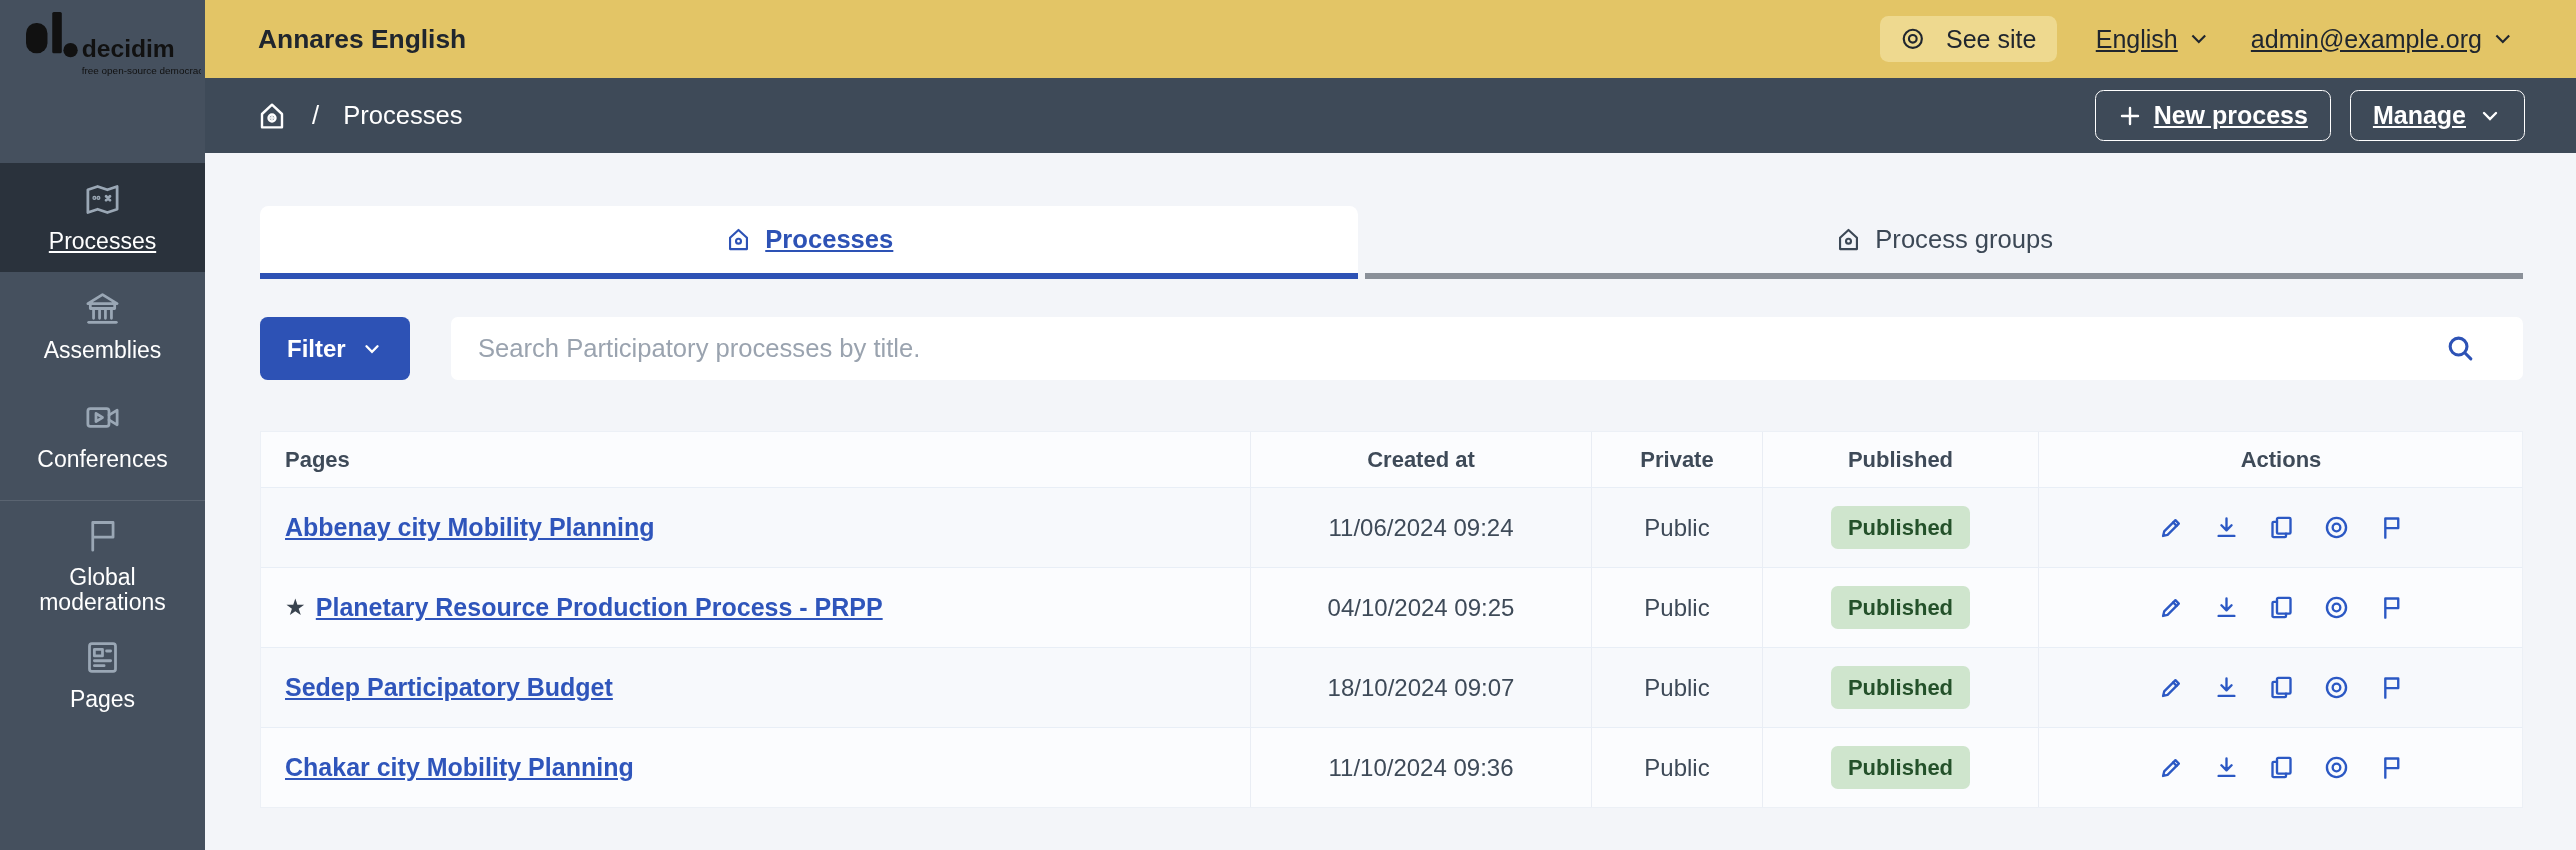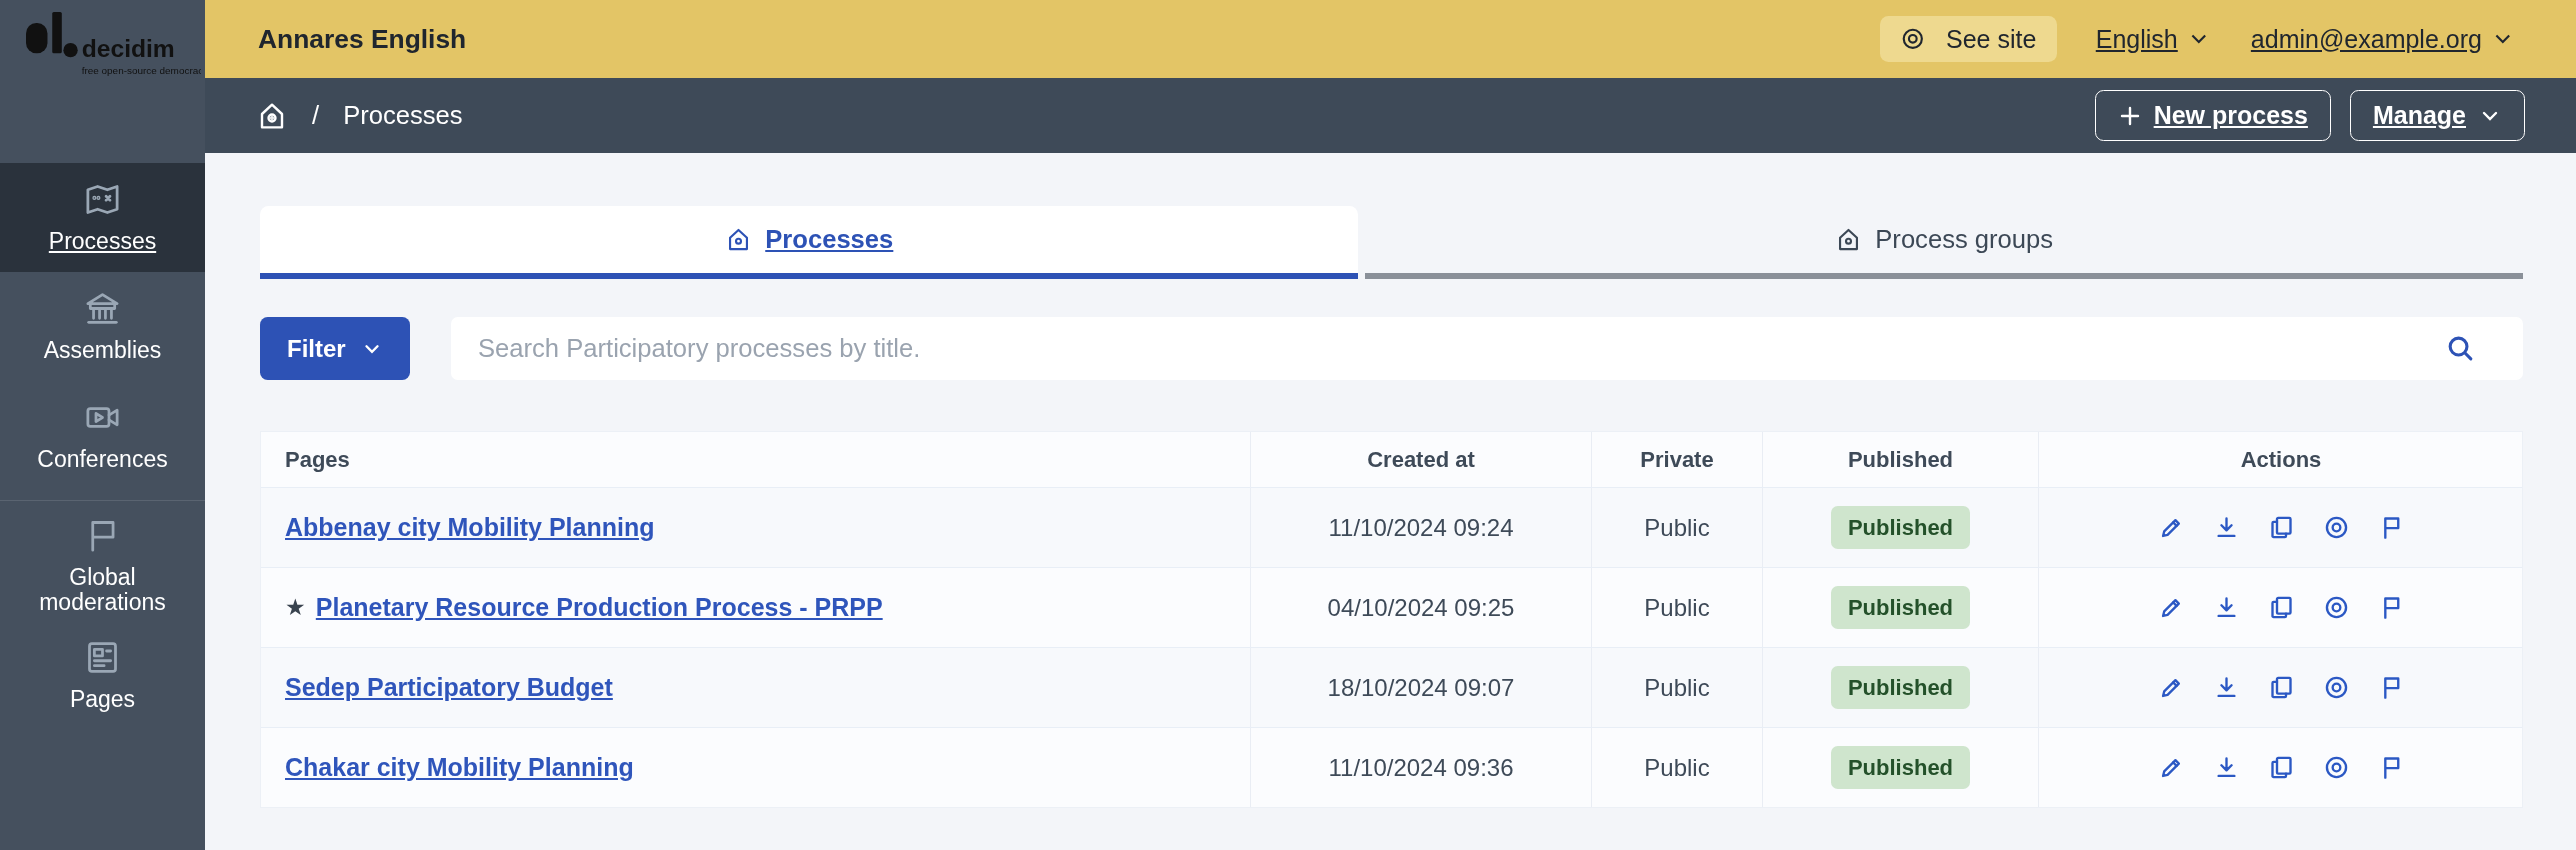--- a/index.html
+++ b/index.html
@@ -224,21 +224,21 @@
         <div class="cell">Created at</div>
         <div class="cell">Private</div>
         <div class="cell">Published</div>
         <div class="cell">Actions</div>
       </div>
 
       <div class="t-row t-body">
         <div class="cell">
           <a class="row-title">Abbenay city Mobility Planning</a>
         </div>
-        <div class="cell">11/10/2024 09:24</div>
+        <div class="cell">11/06/2024 09:24</div>
         <div class="cell">Public</div>
         <div class="cell">
           <span class="badge">Published</span>
         </div>
         <div class="cell">
           <div class="actions">
             <svg viewBox="0 0 24 24">
                 <path d="M4.5 19.5 L5.5 15.5 L15.5 5.5 L18.5 8.5 L8.5 18.5 Z"></path>
                 <path d="M13.5 7.5 L16.5 10.5"></path>
               </svg>

